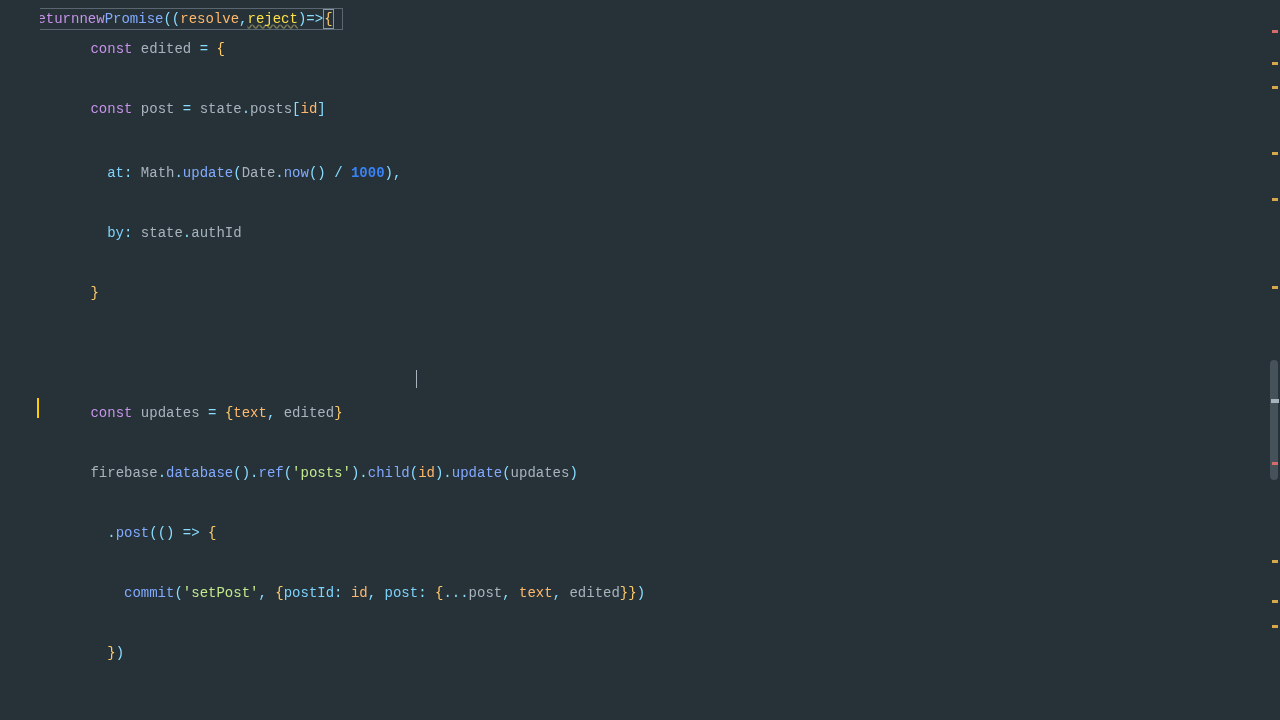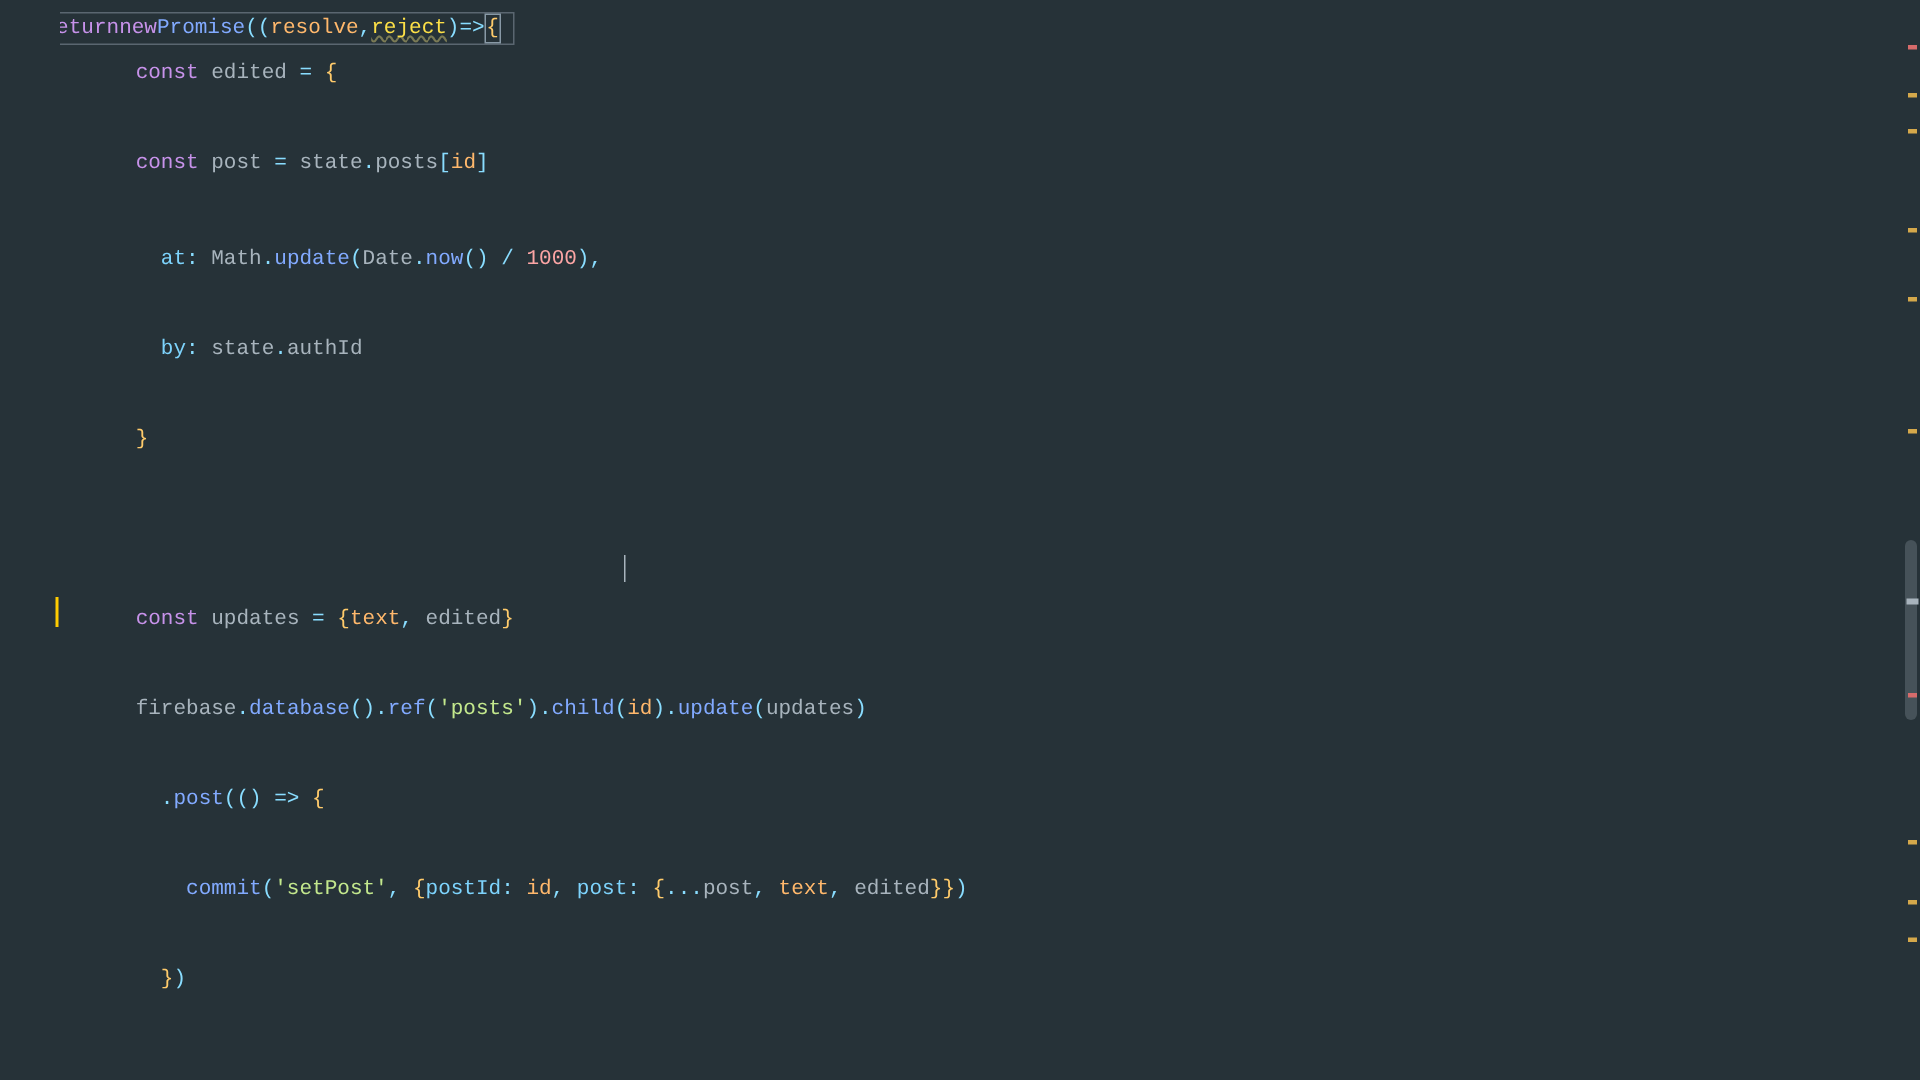--- a/index.html
+++ b/index.html
@@ -67,21 +67,21 @@
     width: 8px;
     background: rgba(168,180,189,0.25);
     border-radius: 4px;
   }
 
   
   .kw    { color: #c792ea; }     
   .fn    { color: #82aaff; }     
   .id    { color: #a8b4bd; }     
   .p1    { color: #ffb86c; }     
-  .num   { color: #fca5a5; }     
+  .num   { color: #3b82f6; font-weight: bold; }     
   .str   { color: #c3e88d; }     
   .prop  { color: #7dd3fc; }     
   .punc  { color: #89ddff; }     
   .pun2  { color: #a8b4bd; }
   .op    { color: #89ddff; }
   .warn  { color: #fde047; text-decoration: underline wavy #7a7a55; text-decoration-skip-ink: none; }
   .curl  { color: #ffcb6b; }
   .meth  { color: #82aaff; }
 </style>
 </head>

